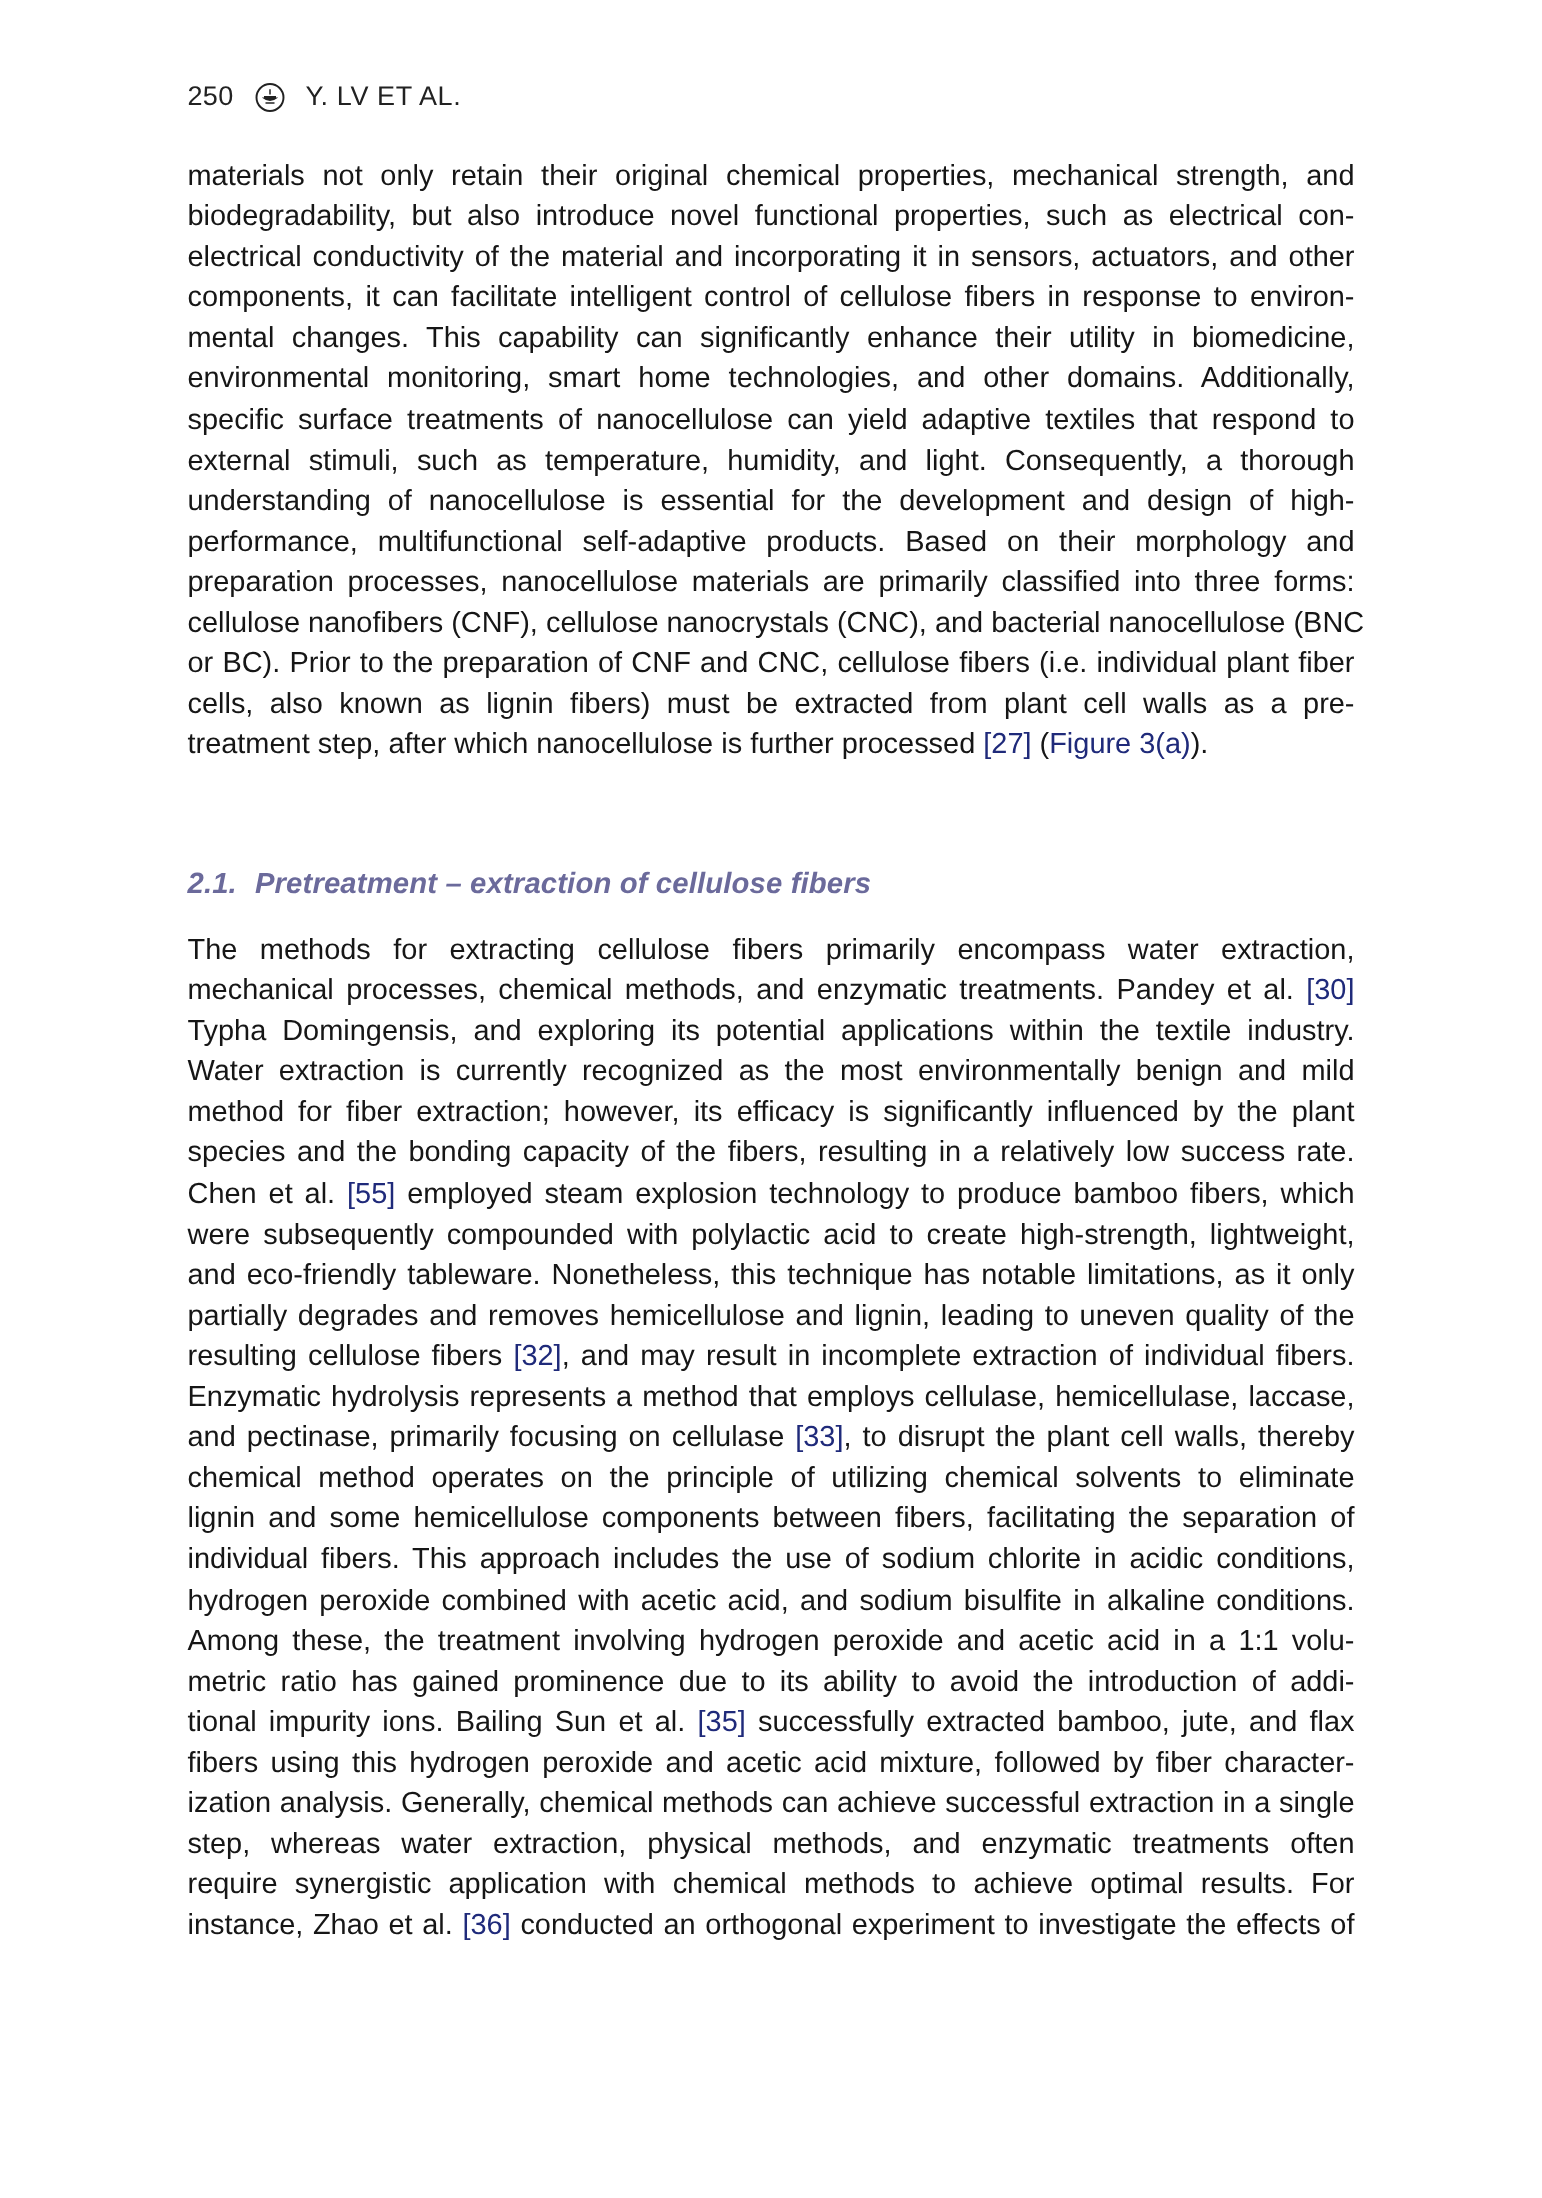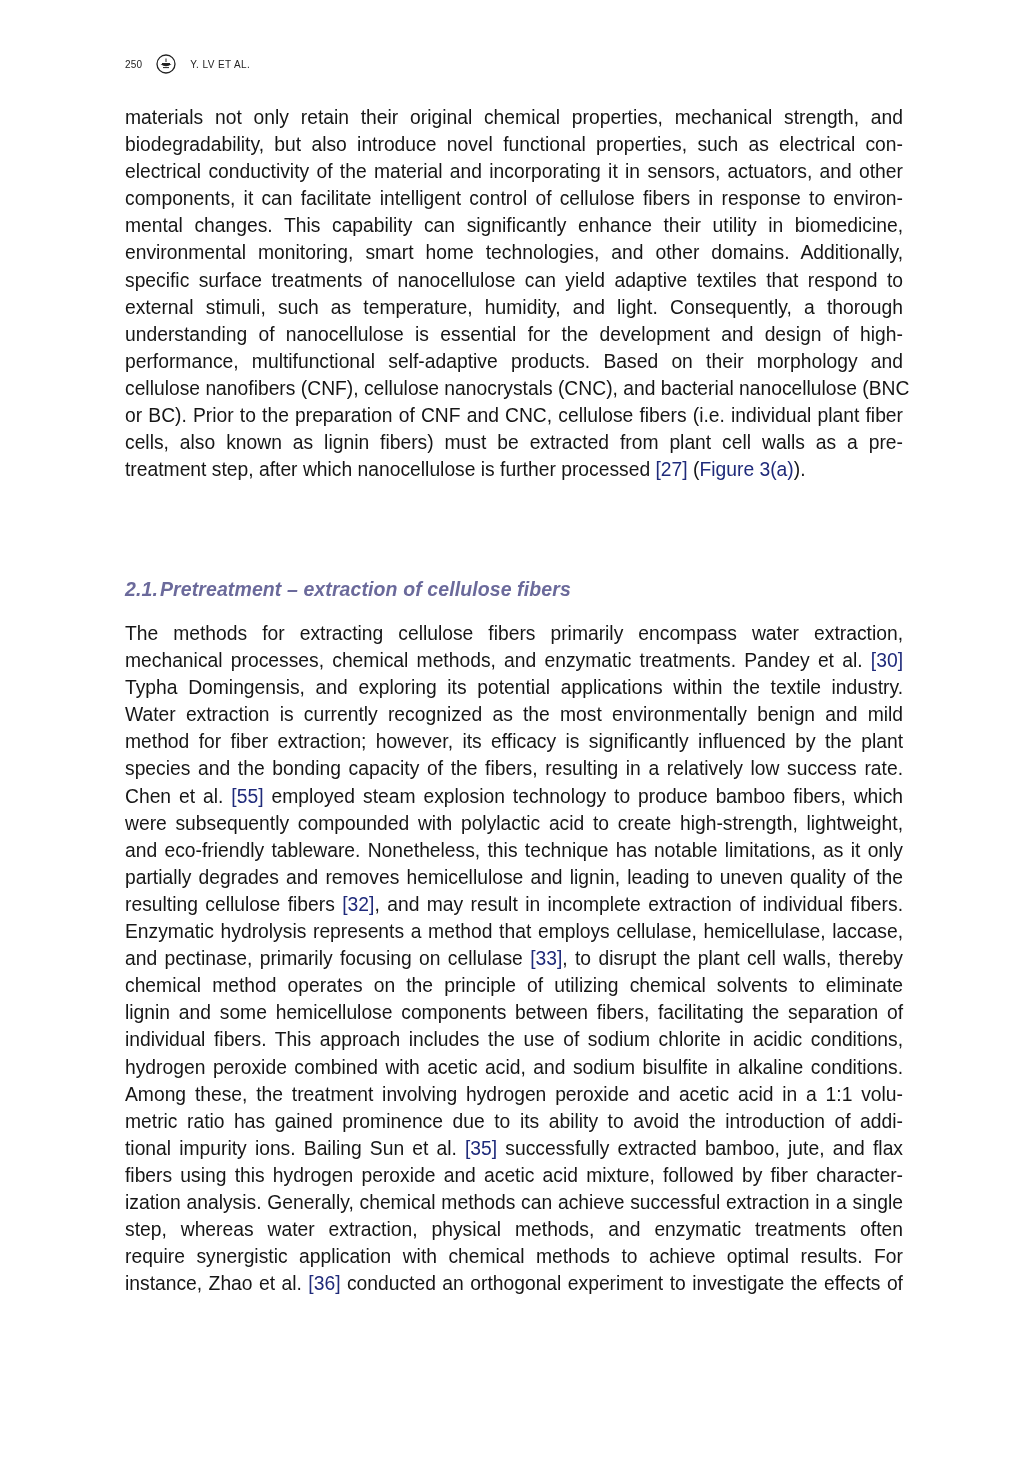--- a/index.html
+++ b/index.html
@@ -20,21 +20,21 @@
       left: 125px;
       top: 0;
       width: 778px;
     }
     .running-head {
       position: absolute;
       top: 54px;
       left: 0;
       display: flex;
       align-items: center;
-      font-size: 10px;
+      font-size: 18px;
       color: #222;
       letter-spacing: 0.2px;
     }
     .running-head .page-number {
       margin-right: 14px;
     }
     .running-head .logo {
       width: 20px;
       height: 20px;
       margin-right: 14px;
@@ -73,21 +73,21 @@
       position: absolute;
       top: 578px;
       left: 0;
       font-size: 19.5px;
       font-weight: bold;
       font-style: italic;
       color: #6b6a9b;
       letter-spacing: 0.1px;
     }
     .section-heading .num {
-      margin-right: 2px;
+      margin-right: 12px;
     }
   </style>
 </head>
 <body>
 
 <div class="page">
 
   <div class="running-head">
     <span class="page-number">250</span>
     <span class="logo">
@@ -106,20 +106,21 @@
     <span class="line">materials not only retain their original chemical properties, mechanical strength, and</span>
     <span class="line">biodegradability, but also introduce novel functional properties, such as electrical con-</span>
     <span class="line">electrical conductivity of the material and incorporating it in sensors, actuators, and other</span>
     <span class="line">components, it can facilitate intelligent control of cellulose fibers in response to environ-</span>
     <span class="line">mental changes. This capability can significantly enhance their utility in biomedicine,</span>
     <span class="line">environmental monitoring, smart home technologies, and other domains. Additionally,</span>
     <span class="line">specific surface treatments of nanocellulose can yield adaptive textiles that respond to</span>
     <span class="line">external stimuli, such as temperature, humidity, and light. Consequently, a thorough</span>
     <span class="line">understanding of nanocellulose is essential for the development and design of high-</span>
     <span class="line">performance, multifunctional self-adaptive products. Based on their morphology and</span>
+    <span class="line">preparation processes, nanocellulose materials are primarily classified into three forms:</span>
     <span class="line">cellulose nanofibers (CNF), cellulose nanocrystals (CNC), and bacterial nanocellulose (BNC</span>
     <span class="line">or BC). Prior to the preparation of CNF and CNC, cellulose fibers (i.e. individual plant fiber</span>
     <span class="line">cells, also known as lignin fibers) must be extracted from plant cell walls as a pre-</span>
     <span class="line last"><span>treatment step, after which nanocellulose is further processed </span><a class="ref">[27]</a><span> (</span><a class="ref">Figure 3(a)</a><span>).</span></span>
   </div>
 
   <div class="section-heading">
     <span class="num">2.1.</span><span>Pretreatment – extraction of cellulose fibers</span>
   </div>
 

